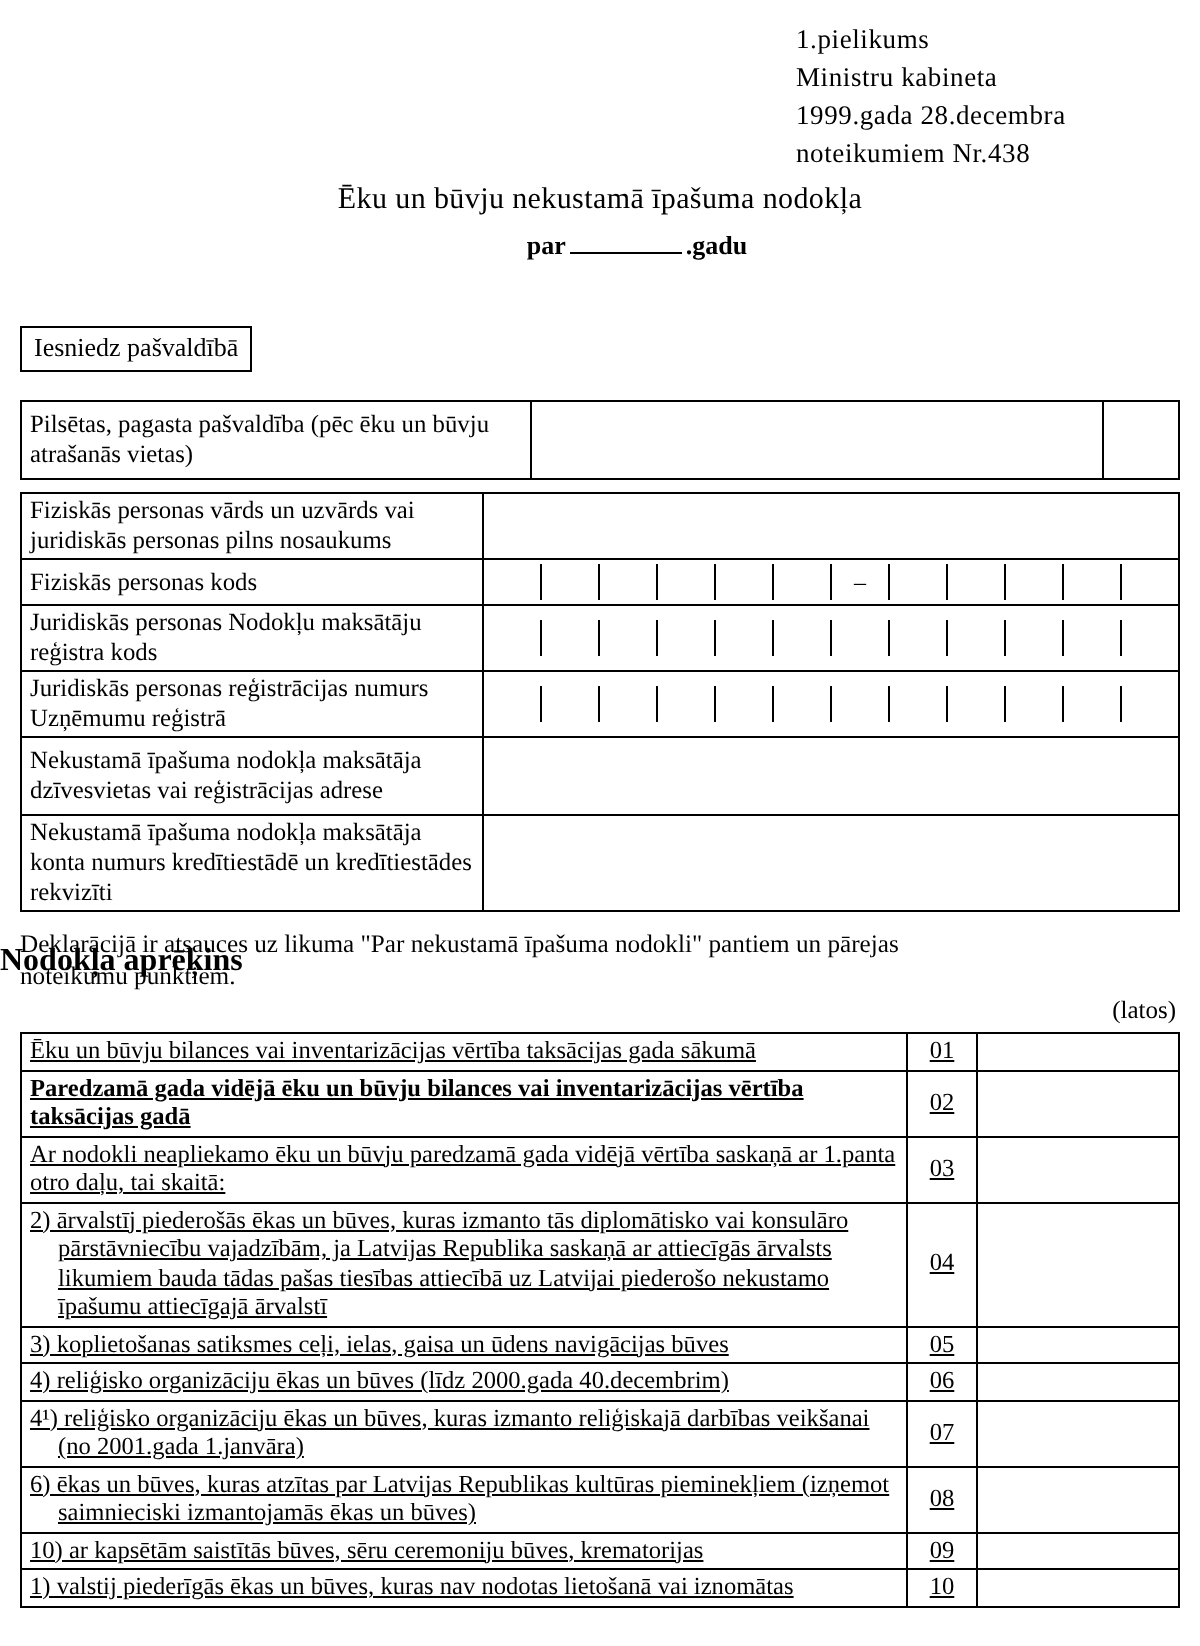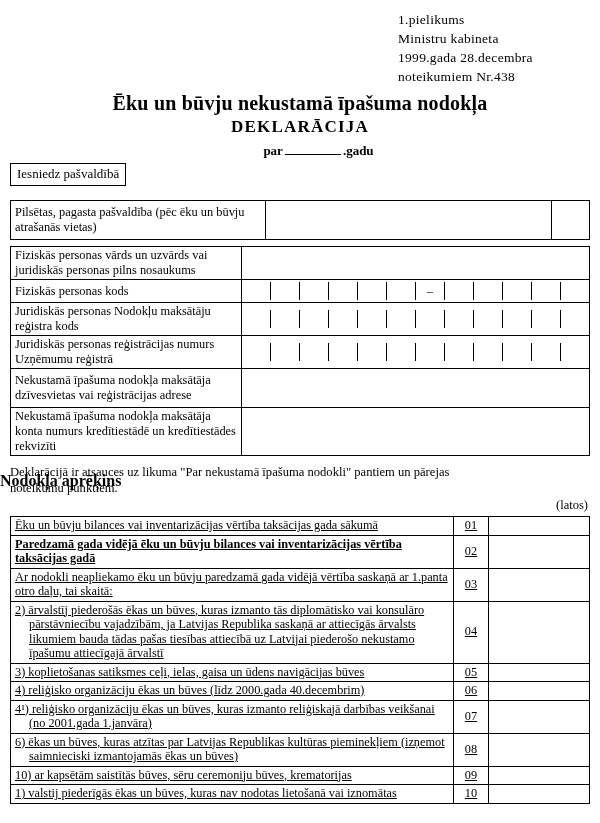--- a/index.html
+++ b/index.html
@@ -33,22 +33,22 @@
   .header-right div { white-space: nowrap; }
 
   .title-block {
     position: absolute;
     left: 0;
     top: 92px;
     width: 600px;
     text-align: center;
   }
   .title-line1 {
-    font-size: 20px;
-    font-weight: bold;
+    font-size: 15px;
+    font-weight: normal;
     letter-spacing: 0.2px;
   }
   .title-line2 {
     font-size: 17px;
     font-weight: bold;
     letter-spacing: 1.2px;
     margin-top: 2px;
   }
   .title-line3 {
     font-size: 13px;
@@ -157,21 +157,20 @@
 
   <div class="header-right">
     <div>1.pielikums</div>
     <div>Ministru kabineta</div>
     <div>1999.gada 28.decembra</div>
     <div>noteikumiem Nr.438</div>
   </div>
 
   <div class="title-block">
     <div class="title-line1">Ēku un būvju nekustamā īpašuma nodokļa</div>
-    <div class="title-line2">DEKLARĀCIJA</div>
     <div class="title-line3">
       <span>par</span><span class="blank"></span><span>.gadu</span>
     </div>
   </div>
 
   <div class="submit-box">
     <span>Iesniedz pašvaldībā</span>
   </div>
 
   <table class="form t1">

